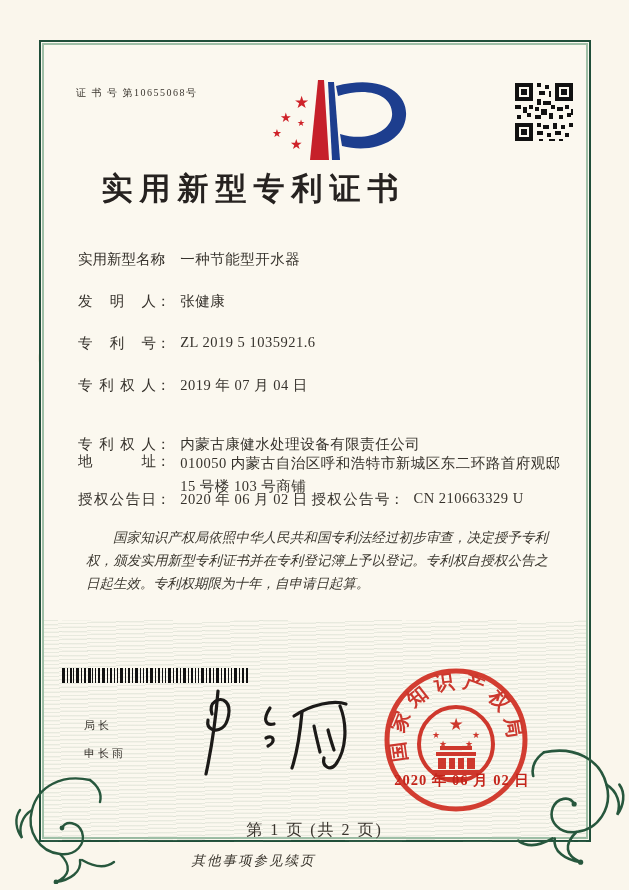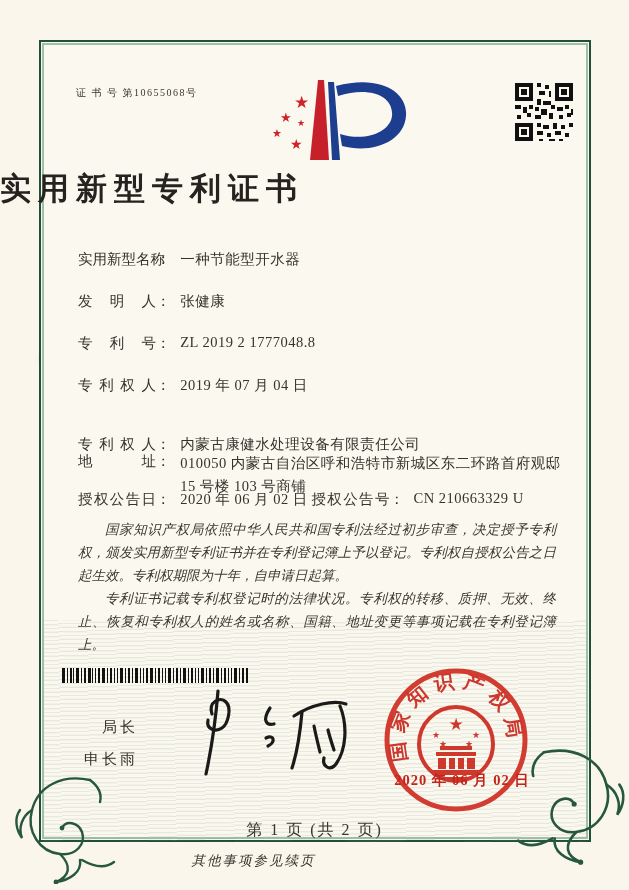--- a/index.html
+++ b/index.html
@@ -26,37 +26,37 @@
     position:absolute;left:44px;top:620px;width:542px;height:222px;
     background:
       repeating-linear-gradient(178deg, rgba(120,150,125,0.15) 0 1px, transparent 1px 4px),
       repeating-linear-gradient(2deg, rgba(150,170,150,0.08) 0 1px, transparent 1px 6px);
   }
   .cert-no{
     position:absolute;left:76px;top:86px;font-size:10px;letter-spacing:1.5px;color:#3a352e;
   }
   .logo{position:absolute;left:252px;top:76px;width:190px;height:88px;}
   .title{
-    position:absolute;left:0;top:168px;width:507px;text-align:left;
+    position:absolute;left:0;top:168px;width:507px;text-align:center;
     font-size:31px;font-weight:700;letter-spacing:7px;color:#262220;
   }
   .field{position:absolute;left:78px;font-size:14.5px;color:#36322c;white-space:nowrap;}
   .flabel{display:inline-block;width:78px;text-align:justify;text-align-last:justify;vertical-align:top;}
   .colon{vertical-align:top;}
   .fvalue{margin-left:6px;vertical-align:top;letter-spacing:0.5px;}
   .fvalue.wrap{display:inline-block;width:398px;white-space:normal;line-height:23px;}
   .field.two-col .second{}
   .paras{
     position:absolute;left:78px;top:518px;width:478px;
     font-size:13.5px;line-height:23px;color:#3b372f;text-align:justify;
     font-style:italic;
   }
-  .paras p{margin:0;text-indent:2em;}
+  .paras p{margin:8px;text-indent:2em;}
   .barcode{position:absolute;left:62px;top:668px;}
-  .officer{position:absolute;left:84px;top:718px;font-size:15px;letter-spacing:3px;color:#34302a;text-align:right;}
+  .officer{position:absolute;left:84px;top:718px;font-size:11px;letter-spacing:3px;color:#34302a;}
   .officer div{margin-bottom:13px;}
   .sig{position:absolute;left:182px;top:686px;}
   .seal{position:absolute;left:374px;top:658px;opacity:0.93;}
   .seal-date{
     position:absolute;left:394px;top:771px;width:136px;text-align:center;
     font-size:14.5px;letter-spacing:1px;color:#c4251b;font-weight:600;
   }
   .page-num{
     position:absolute;left:0;top:820px;width:629px;text-align:center;
     font-size:16px;letter-spacing:2px;color:#3a352e;
@@ -146,21 +146,21 @@
 <div class="field" style="top:250px">
   <span class="flabel">实用新型名称</span><span class="colon">：</span>
   <span class="fvalue">一种节能型开水器</span>
 </div>
 <div class="field" style="top:292px">
   <span class="flabel">发明人</span><span class="colon">：</span>
   <span class="fvalue">张健康</span>
 </div>
 <div class="field" style="top:334px">
   <span class="flabel">专利号</span><span class="colon">：</span>
-  <span class="fvalue">ZL 2019 2 1777048.8</span>
+  <span class="fvalue">ZL 2019 5 1035921.6</span>
 </div>
 <div class="field" style="top:376px">
   <span class="flabel">专利权人</span><span class="colon">：</span>
   <span class="fvalue">2019 年 07 月 04 日</span>
 </div>
 <div class="field" style="top:435px">
   <span class="flabel">专利权人</span><span class="colon">：</span>
   <span class="fvalue">内蒙古康健水处理设备有限责任公司</span>
 </div>
 <div class="field" style="top:452px">
@@ -173,21 +173,20 @@
     <span class="fvalue">2020 年 06 月 02 日</span>
   </span>
   <span class="second">
     <span class="flabel">授权公告号</span><span class="colon">：</span>
     <span class="fvalue">CN 210663329 U</span>
   </span>
 </div>
 
 <div class="paras">
   <p>国家知识产权局依照中华人民共和国专利法经过初步审查，决定授予专利权，颁发实用新型专利证书并在专利登记簿上予以登记。专利权自授权公告之日起生效。专利权期限为十年，自申请日起算。</p>
-  <p>专利证书记载专利权登记时的法律状况。专利权的转移、质押、无效、终止、恢复和专利权人的姓名或名称、国籍、地址变更等事项记载在专利登记簿上。</p>
 </div>
 
 <svg class="barcode" width="186" height="15" viewBox="0 0 186 15">
   <path fill="#111" d="M0,0h3v15h-3z M5,0h1v15h-1z M8,0h2v15h-2z M11,0h1v15h-1z M14,0h3v15h-3z M19,0h1v15h-1z M22,0h2v15h-2z M26,0h3v15h-3z M30,0h1v15h-1z M33,0h1v15h-1z M36,0h2v15h-2z M40,0h3v15h-3z M45,0h1v15h-1z M48,0h2v15h-2z M52,0h1v15h-1z M55,0h1v15h-1z M58,0h3v15h-3z M63,0h1v15h-1z M66,0h2v15h-2z M70,0h1v15h-1z M73,0h3v15h-3z M78,0h1v15h-1z M81,0h1v15h-1z M84,0h2v15h-2z M88,0h3v15h-3z M93,0h1v15h-1z M96,0h2v15h-2z M100,0h1v15h-1z M103,0h1v15h-1z M106,0h3v15h-3z M111,0h1v15h-1z M114,0h2v15h-2z M118,0h1v15h-1z M121,0h3v15h-3z M126,0h1v15h-1z M129,0h2v15h-2z M133,0h1v15h-1z M136,0h1v15h-1z M139,0h3v15h-3z M144,0h1v15h-1z M147,0h2v15h-2z M151,0h1v15h-1z M154,0h3v15h-3z M159,0h1v15h-1z M162,0h2v15h-2z M166,0h1v15h-1z M169,0h1v15h-1z M172,0h3v15h-3z M177,0h1v15h-1z M180,0h2v15h-2z M184,0h2v15h-2z"></path>
 </svg>
 
 <div class="officer">
   <div>局长</div>
   <div>申长雨</div>
 </div>

